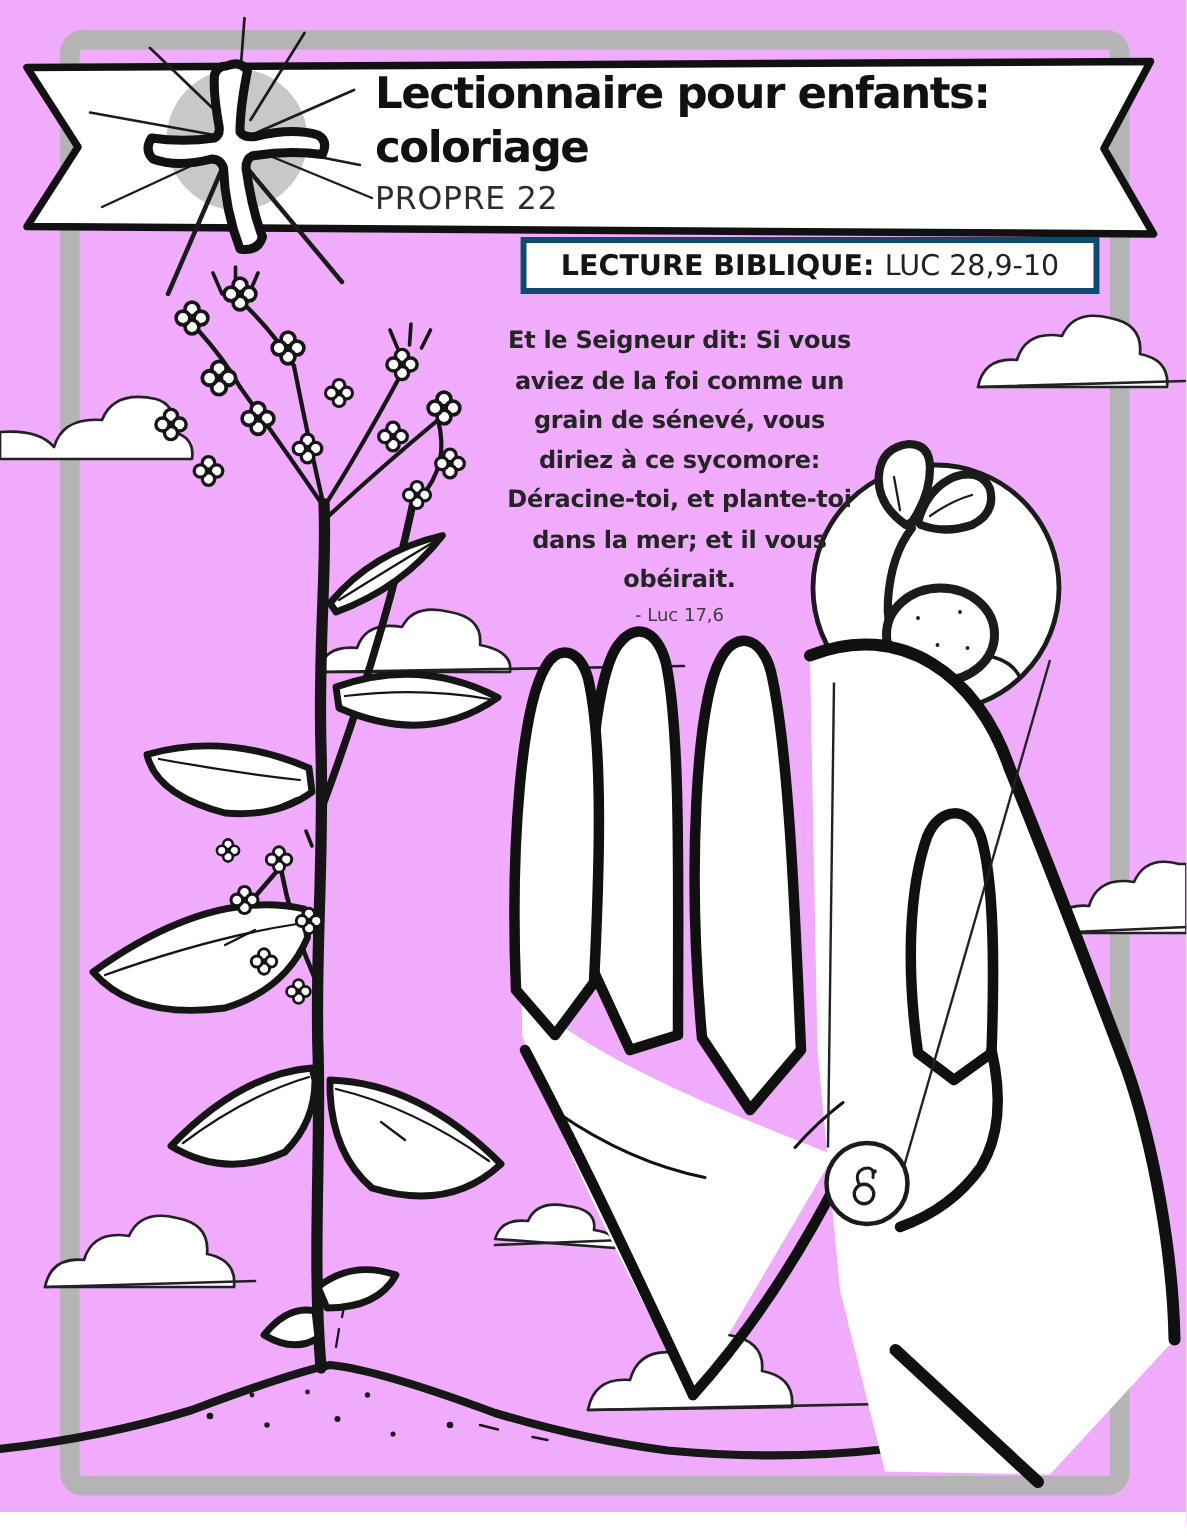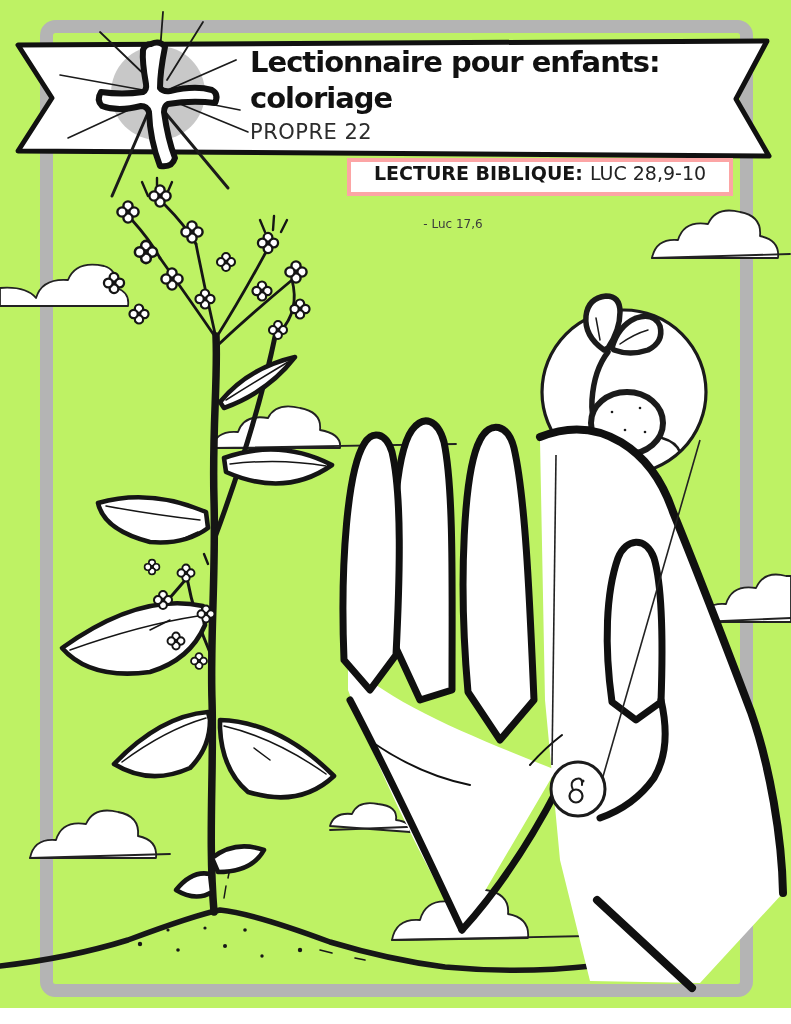--- a/index.html
+++ b/index.html
@@ -1,28 +1,28 @@
 <!DOCTYPE html>
 <html><head>
 <meta charset="utf-8">
 <style>
   html,body{margin:0;padding:0;background:#ffffff;}
   .page{
-    position:relative;width:791px;height:1008px;background:#bef264;overflow:hidden;
+    position:relative;width:791px;height:1008px;background:#f0abfc;overflow:hidden;
     font-family:"DejaVu Sans","Liberation Sans",sans-serif;color:#1b1b1b;
   }
   .art{position:absolute;left:0;top:0;width:791px;height:1024px;}
   .title-block{position:absolute;left:250px;top:48px;width:520px;line-height:1.0;}
   .title-line{display:block;font-size:29px;font-weight:bold;letter-spacing:-1px;color:#111;}
   .title-line2{margin-top:7px;}
   .subtitle{display:block;margin-top:9px;font-size:21px;font-weight:normal;letter-spacing:0.5px;color:#2c2c2c;}
   .reading-box{
     position:absolute;left:347px;top:158px;width:386px;height:38px;
-    border:4px solid #fca5a5;background:#ffffff;box-sizing:border-box;
-    display:flex;align-items:flex-start;justify-content:center;white-space:nowrap;
+    border:4px solid #0c4a6e;background:#ffffff;box-sizing:border-box;
+    display:flex;align-items:center;justify-content:center;white-space:nowrap;
     font-size:19px;color:#222;
   }
   .reading-label{font-weight:bold;color:#151515;margin-right:7px;}
   .verse-block{
     position:absolute;left:312px;top:214px;width:282px;text-align:center;
   }
   .verse-text{
     white-space:pre-line;font-size:16px;font-weight:bold;line-height:26.5px;
     color:#242424;letter-spacing:-0.2px;
   }
@@ -208,16 +208,23 @@
     <span class="title-line title-line2">coloriage</span>
     <span class="subtitle">PROPRE 22</span>
   </div>
 
   <div class="reading-box">
     <span class="reading-label">LECTURE BIBLIQUE:</span>
     <span class="reading-reference">LUC 28,9-10</span>
   </div>
 
   <div class="verse-block">
+    <div class="verse-text">Et le Seigneur dit: Si vous
+aviez de la foi comme un
+grain de sénevé, vous
+diriez à ce sycomore:
+Déracine-toi, et plante-toi
+dans la mer; et il vous
+obéirait.</div>
     <div class="verse-attribution">- Luc 17,6</div>
   </div>
 
 </div>
 
 </body></html>

